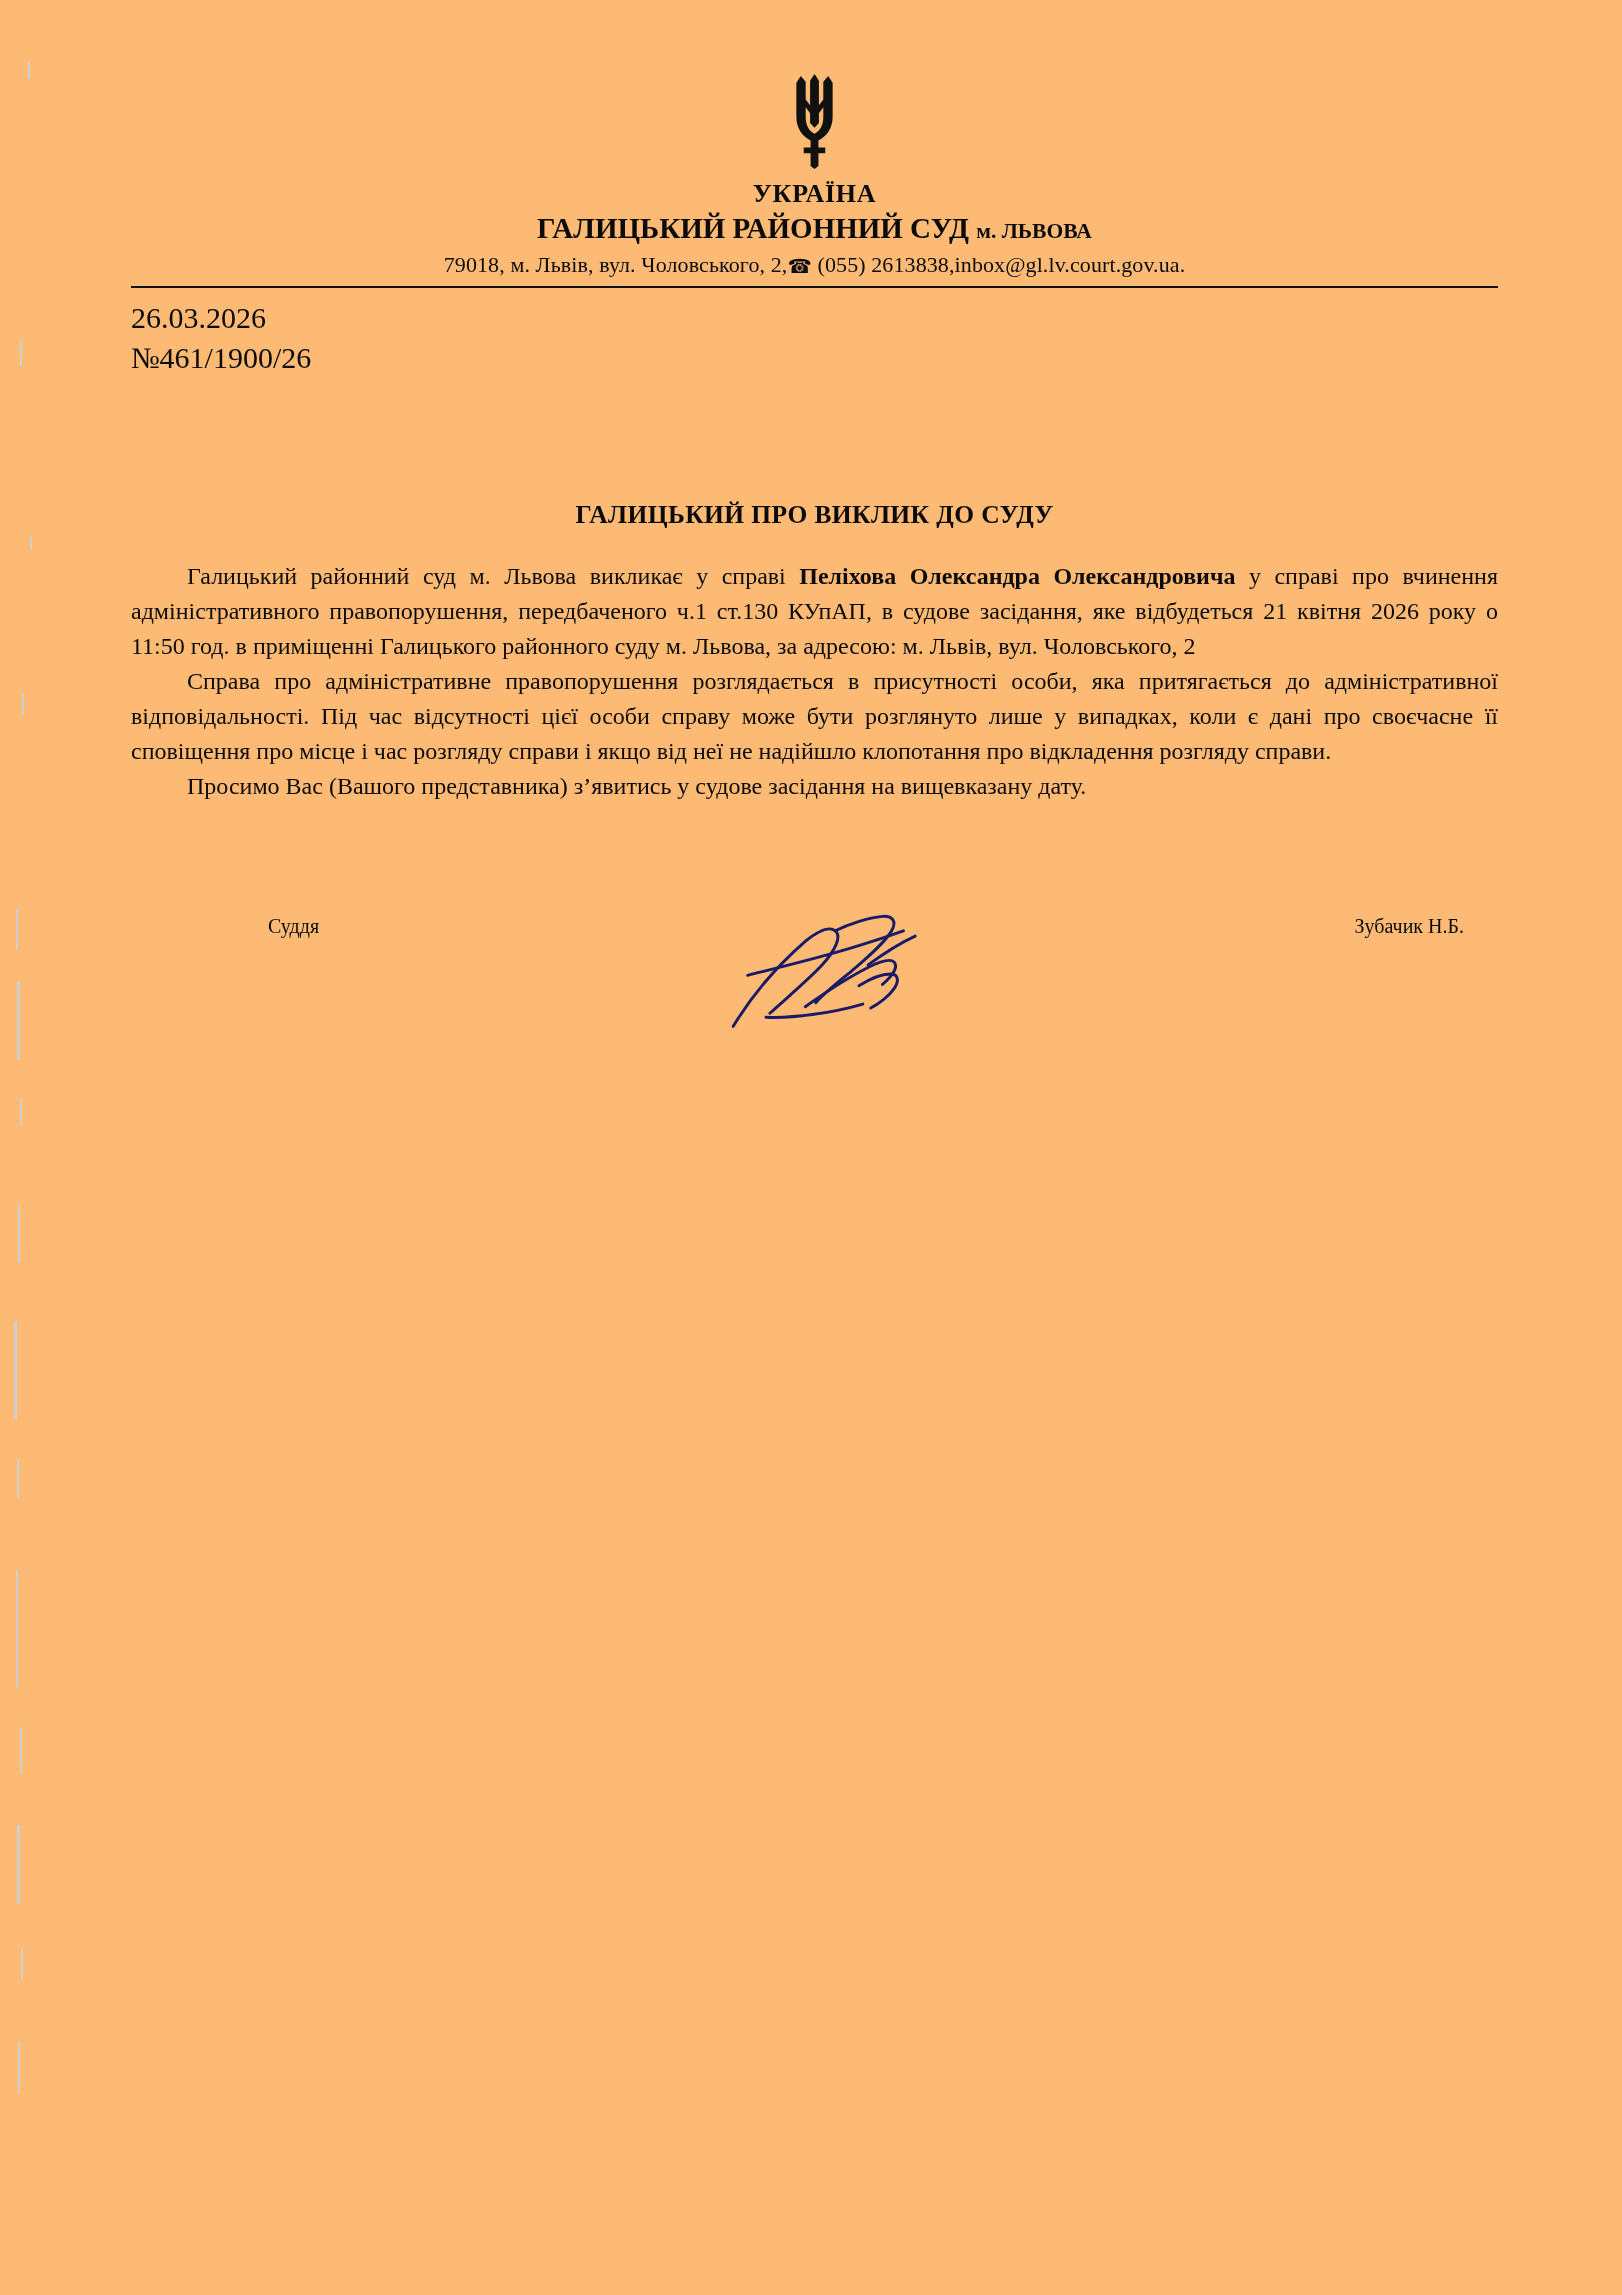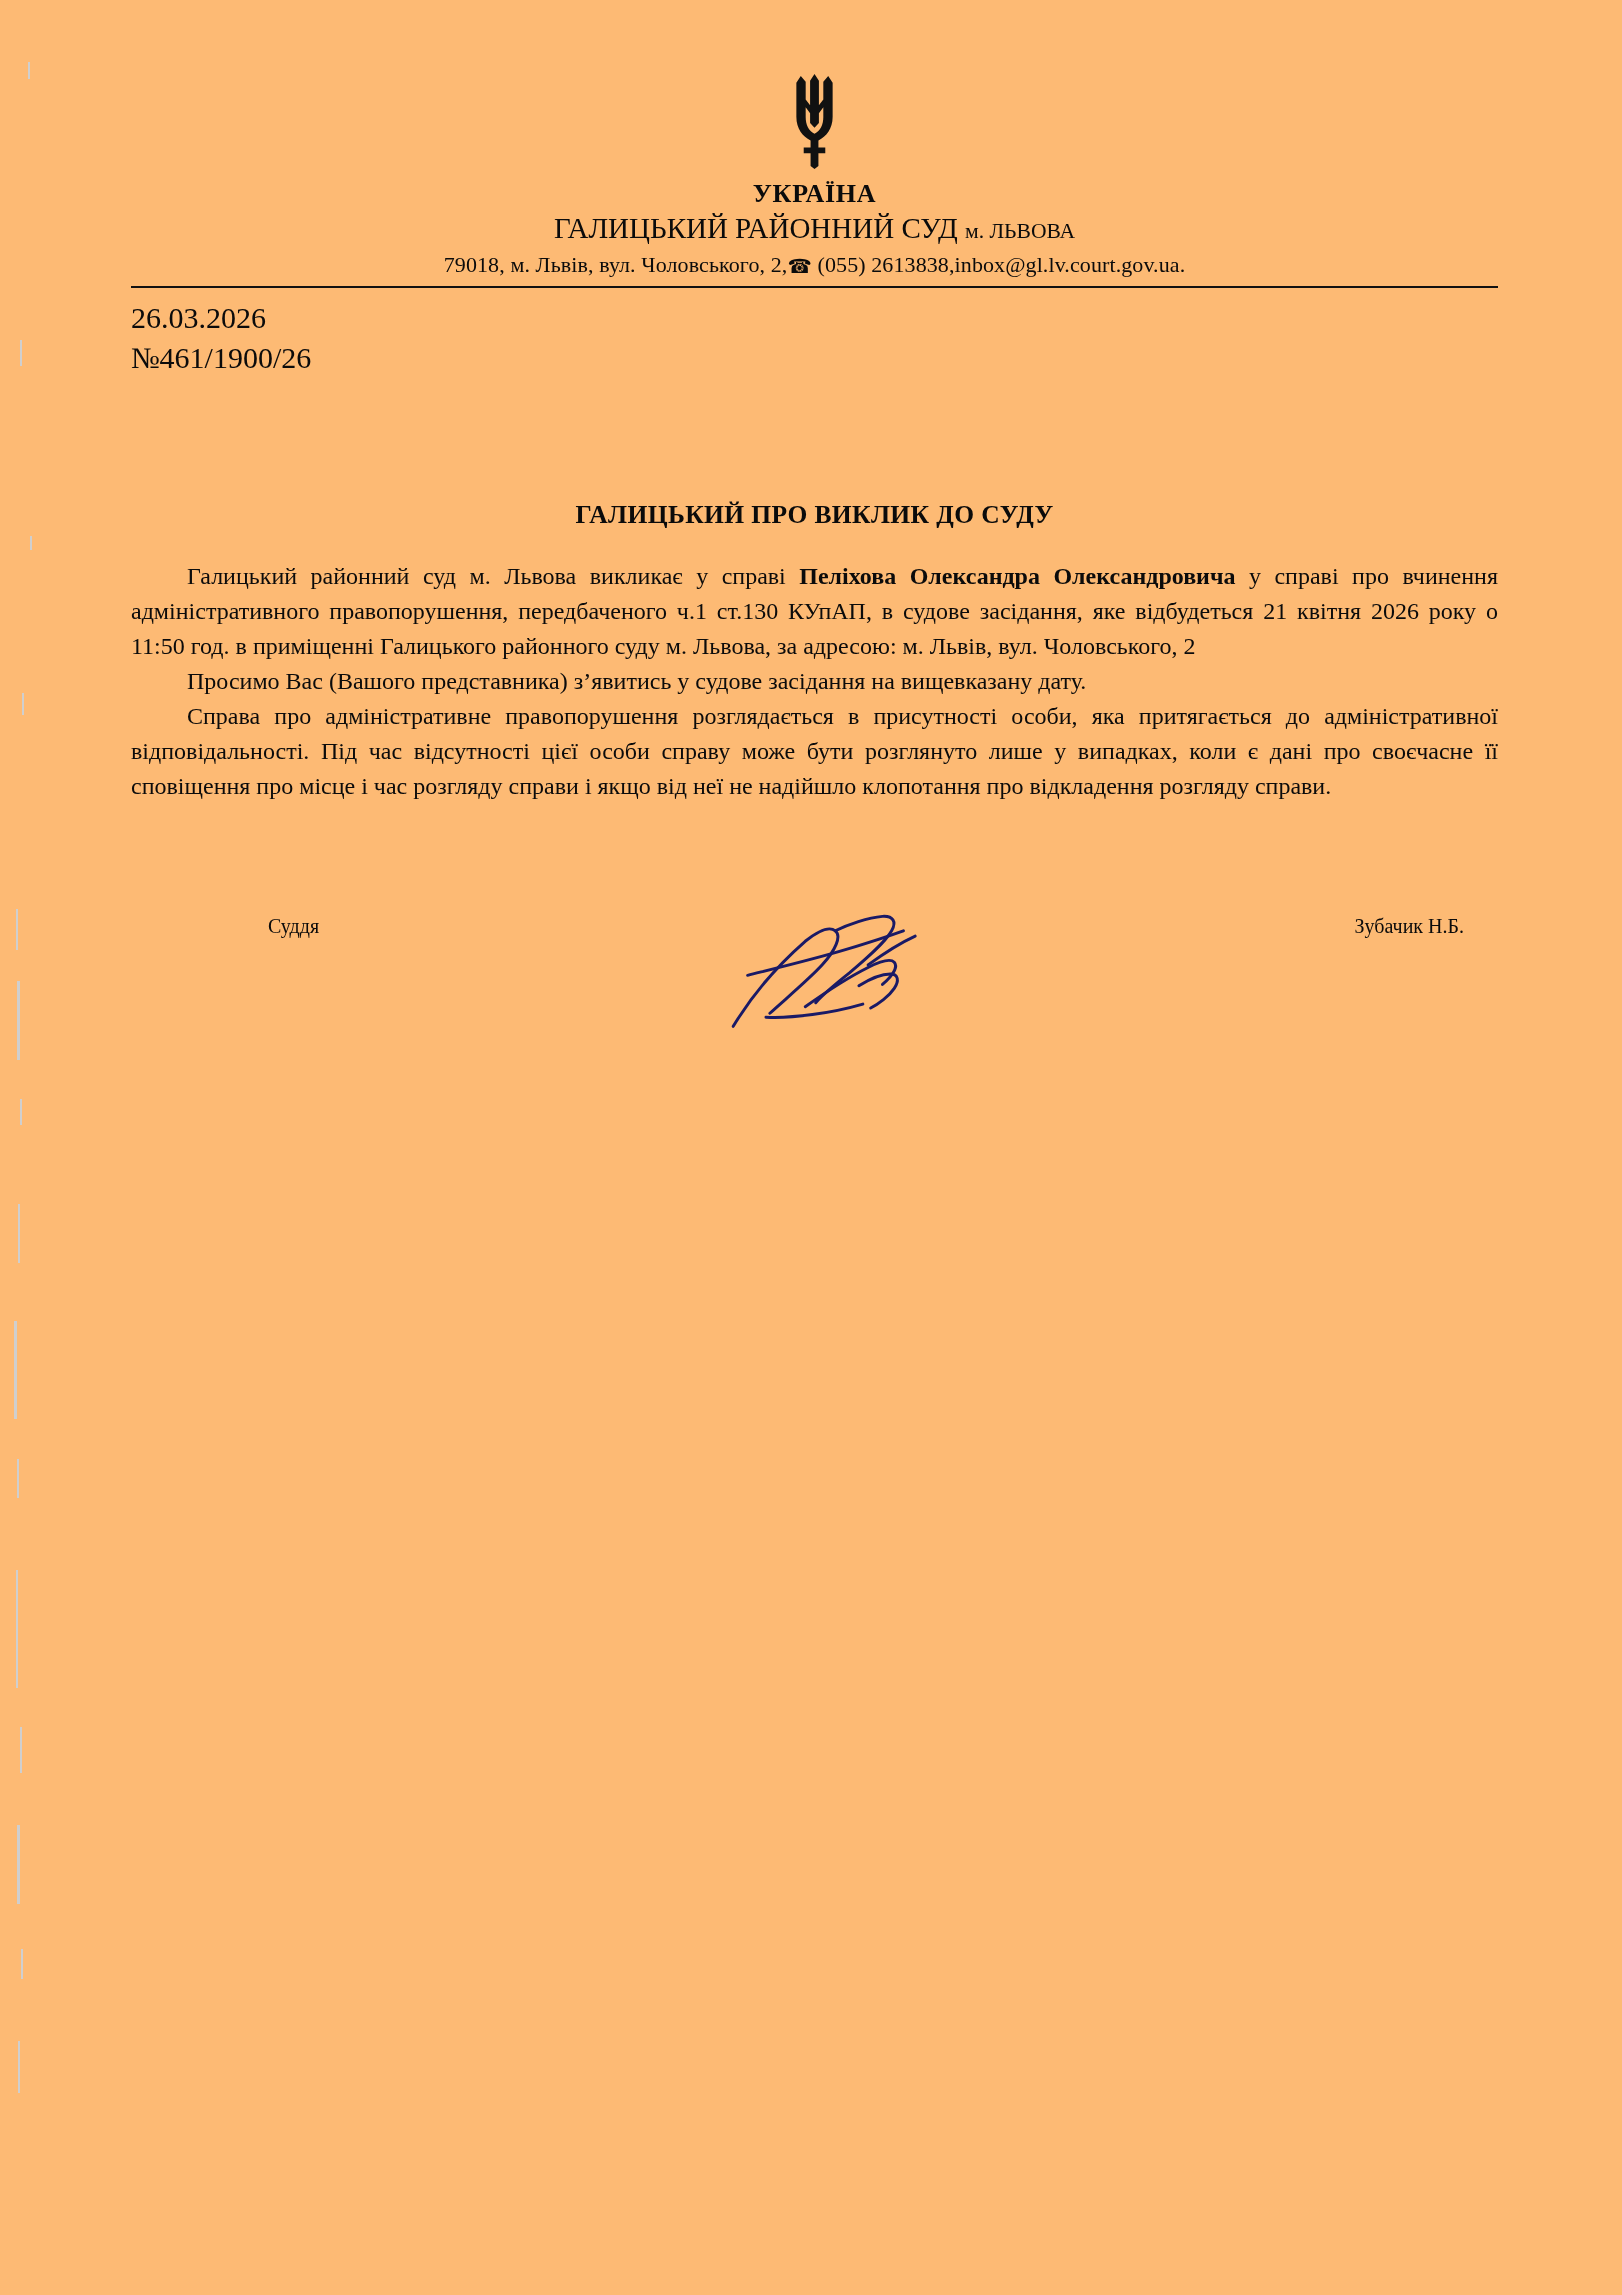--- a/index.html
+++ b/index.html
@@ -54,21 +54,21 @@
   .country {
     text-align: center;
     font-size: 26px;
     font-weight: bold;
     letter-spacing: 0.7px;
     line-height: 1.15;
   }
   .court-name {
     text-align: center;
     font-size: 29px;
-    font-weight: normal;
+    font-weight: bold;
     line-height: 1.2;
     margin-top: 2.6px;
   }
   .court-name .sm {
     font-size: 21.6px;
   }
   .address-line {
     text-align: center;
     font-size: 22px;
     margin-top: 6.5px;
@@ -195,22 +195,22 @@
 
     <div class="meta">
       <div>26.03.2026</div>
       <div>№461/1900/26</div>
     </div>
 
     <div class="doc-title">ГАЛИЦЬКИЙ ПРО ВИКЛИК ДО СУДУ</div>
 
     <div class="body-text">
       <p><span>Галицький районний суд м. Львова викликає у справі </span><b>Пеліхова Олександра Олександровича</b><span> у справі про вчинення адміністративного правопорушення, передбаченого ч.1 ст.130 КУпАП, в судове засідання, яке відбудеться 21 квітня 2026 року о 11:50 год. в приміщенні Галицького районного суду м. Львова, за адресою: м. Львів, вул. Чоловського, 2</span></p>
+      <p>Справа про адміністративне правопорушення розглядається в присутності особи, яка притягається до адміністративної відповідальності. Під час відсутності цієї особи справу може бути розглянуто лише у випадках, коли є дані про своєчасне її сповіщення про місце і час розгляду справи і якщо від неї не надійшло клопотання про відкладення розгляду справи.</p>
       <p>Просимо Вас (Вашого представника) з’явитись у судове засідання на вищевказану дату.</p>
-      <p>Справа про адміністративне правопорушення розглядається в присутності особи, яка притягається до адміністративної відповідальності. Під час відсутності цієї особи справу може бути розглянуто лише у випадках, коли є дані про своєчасне її сповіщення про місце і час розгляду справи і якщо від неї не надійшло клопотання про відкладення розгляду справи.</p>
     </div>
 
     <div class="sign-row">
       <div class="sign-role">Суддя</div>
       <div class="sign-name">Зубачик Н.Б.</div>
       <div class="signature">
         <svg width="275" height="144" viewBox="0 0 420 220" aria-hidden="true">
           <g fill="none" stroke="#1a1a66" stroke-width="4.5" stroke-linecap="round" stroke-linejoin="round">
             <path d="M40 190 C70 140 110 95 150 60 C170 44 186 36 196 44 C206 52 196 74 176 96
                      C156 118 120 148 96 170"></path>

